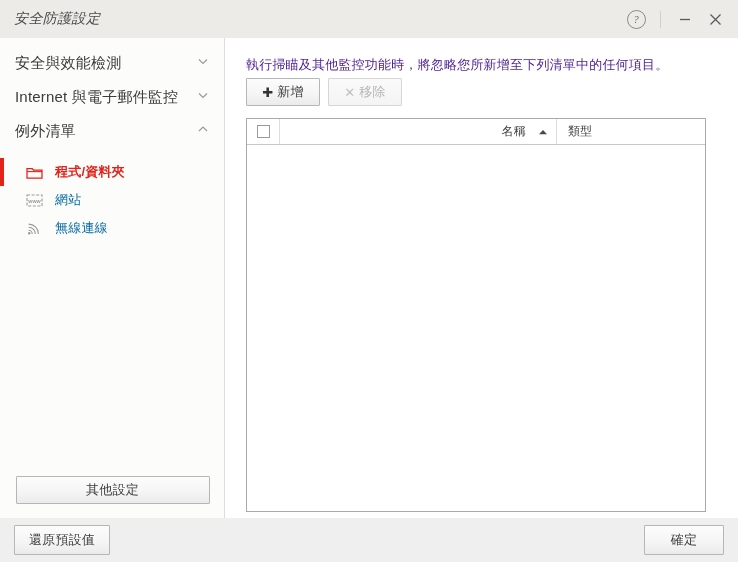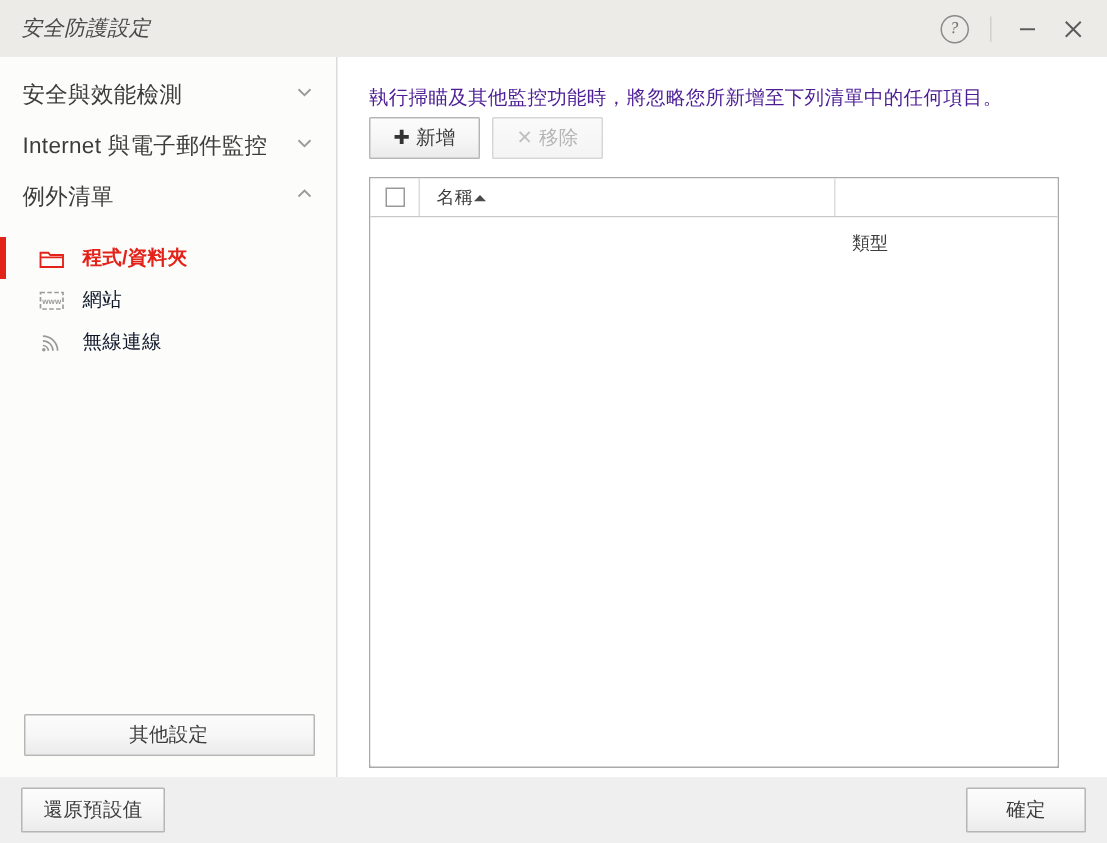--- a/index.html
+++ b/index.html
@@ -135,21 +135,21 @@
     margin-right: 9px;
     display: flex;
     align-items: center;
     justify-content: flex-start;
     color: #9a9a9a;
   }
   .nav-icon svg { display: block; }
   .nav-item.selected .nav-icon { color: #E32219; }
   .nav-item-label {
     font-size: 13px;
-    color: #0f172a;
+    color: #0369a1;
     letter-spacing: 0.2px;
   }
   .nav-item.selected .nav-item-label {
     color: #E32219;
     font-weight: bold;
   }
 
   .sidebar-bottom {
     position: absolute;
     left: 0;
@@ -261,32 +261,32 @@
     width: 13px; height: 13px;
     border: 1px solid #9a9a9a;
     background: #ffffff;
     box-sizing: border-box;
   }
   .th-name {
     flex: 1;
     padding-left: 11px;
     padding-right: 8px;
     border-right: 1px solid #DCDCDC;
-    justify-content: flex-start;
+    justify-content: flex-end;
+    gap: 12px;
   }
   .th-name-label { letter-spacing: 0.2px; }
   .sort-arrow {
     width: 10px; height: 10px;
     color: #4a4a4a;
   }
   .sort-arrow svg { display: block; }
   .th-type {
     width: 148px;
     padding-left: 11px;
-    margin-top: 31px;
   }
   .table-body {
     height: 365px;
     background: #ffffff;
   }
 
   
   .footer {
     position: absolute;
     left: 0;

